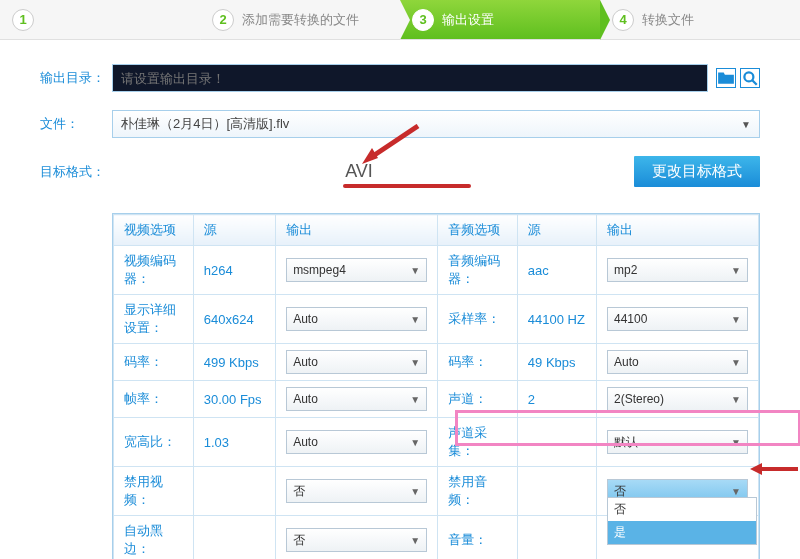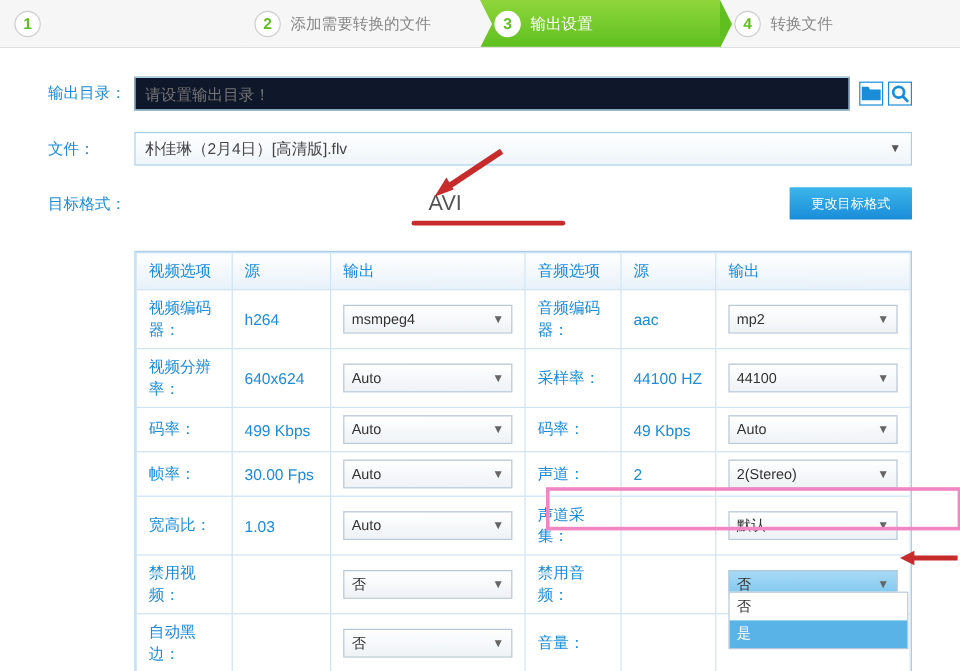--- a/index.html
+++ b/index.html
@@ -16,21 +16,21 @@
     .row{ display:flex; align-items:center; margin-bottom:18px; }
     .label{ width:72px; color:#1a8cd8; font-size:13px; }
     .pathbox{ flex:1; height:28px; border:1px solid #a7cfeb; background:#0f172a; display:flex; align-items:center; padding:0 8px; color:#888; }
     .pathbox input{ border:none; outline:none; width:100%; font-size:13px; color:#888; background:transparent; }
     .icon-group{ display:flex; gap:4px; margin-left:8px; }
     .icon-tiny{ width:20px;height:20px; border:1px solid #1a8cd8; display:flex; align-items:center; justify-content:center; font-size:12px; color:#1a8cd8; background:#fff; cursor:pointer; }
     .fileselect{ flex:1; }
     .select{ width:100%; height:28px; border:1px solid #a7cfeb; background:linear-gradient(#fff,#eef5fb); display:flex; align-items:center; padding:0 8px; font-size:13px; color:#444; justify-content:space-between; cursor:pointer; }
     .select .chev{ font-size:10px; color:#555; }
     .fmt-val{ font-size:18px; color:#555; margin-right:28px; }
-    .btn-blue{ background:linear-gradient(#3db6ea,#1a8cd8); color:#fff; border:none; border-radius:1px; padding:6px 18px; font-size:11px; cursor:pointer; }
+    .btn-blue{ background:linear-gradient(#3db6ea,#1a8cd8); color:#fff; border:none; border-radius:1px; padding:6px 18px; font-size:15px; cursor:pointer; }
     .chk-area{ display:flex; align-items:center; gap:6px; margin-left:28px; }
     .chkbox{ width:16px;height:16px;border:1px solid #1a8cd8;background:#2d9fe4;display:flex;align-items:center;justify-content:center; }
     .chkbox svg{ width:12px;height:12px; }
     .chk-label{ color:#1a8cd8; font-size:13px; }
     .underline-red{ position:absolute; height:4px; background:#c72b2b; border-radius:2px; }
     .arrow-red{ position:absolute; z-index:5; }
 
     .panel{ border:1px solid #a7cfeb; margin-left:72px; }
     table{ border-collapse:collapse; width:100%; }
     td,th{ border:1px solid #cfe4f3; padding:6px 10px; font-size:13px; }
@@ -132,21 +132,21 @@
           <td class="lab">音频编码器：</td>
           <td class="src">aac</td>
           <td>
                 <div class="dd">
                   <span>mp2</span>
                   <span class="chev">▼</span>
                 </div>
               </td>
         </tr>
         <tr>
-          <td class="lab">视频分辨率：</td>
+          <td class="lab">显示详细设置：</td>
           <td class="src">640x624</td>
           <td>
                 <div class="dd">
                   <span>Auto</span>
                   <span class="chev">▼</span>
                 </div>
               </td>
           <td class="lab">采样率：</td>
           <td class="src">44100 HZ</td>
           <td>

